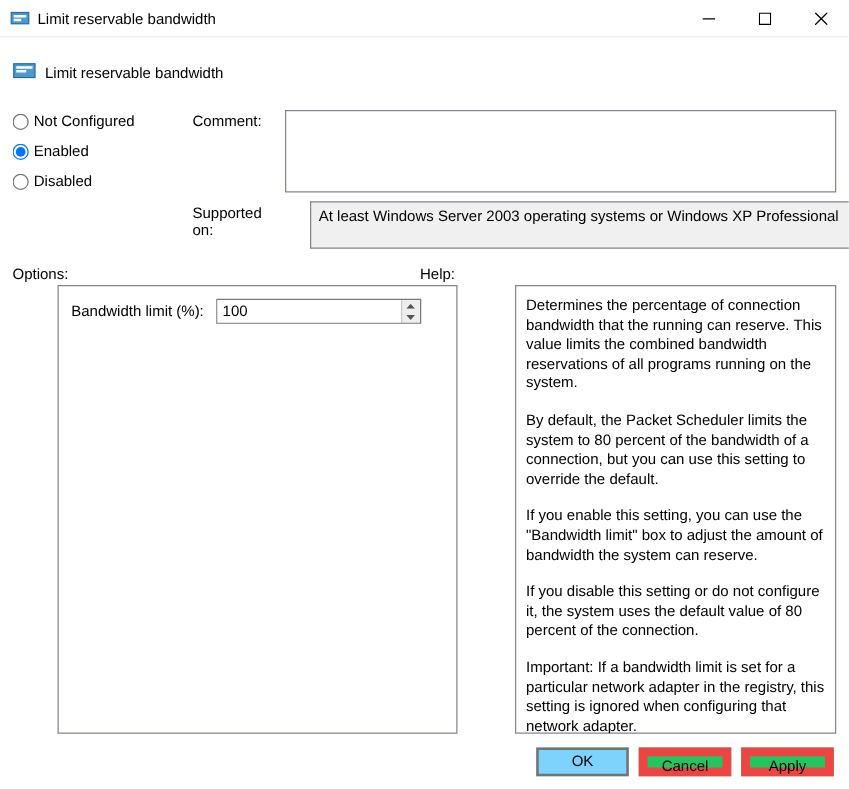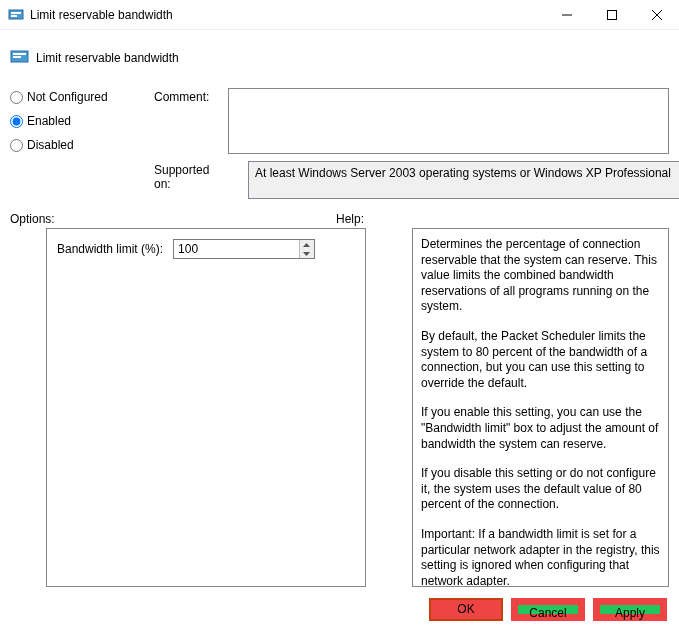--- a/index.html
+++ b/index.html
@@ -81,21 +81,21 @@
   .panel {
     border: 1px solid #828790;
     background:#fff;
     position:relative;
     margin-left:36px;
   }
   .panel.left { width: 320px; }
   .panel.right { flex:1; }
   .options-content { padding: 10px; display:flex; align-items:center; gap:10px; }
   .spinner-wrap {
-    display:flex; border:1px solid #7a7a7a; height:20px; width:142px; background:#fff;
+    display:flex; border:1px solid #7a7a7a; height:20px; width:164px; background:#fff;
   }
   .spinner-wrap input {
     border:none; outline:none; font:inherit; padding:0 4px; width:100%;
   }
   .spinbtns { width:17px; display:flex; flex-direction:column; border-left:1px solid #bbb;}
   .spinbtn { flex:1; display:flex; align-items:center; justify-content:center; background:#eee; }
   .spinbtn svg { display:block; }
   .help-content {
     position:absolute; inset:0;
     padding: 8px 4px 8px 8px;
@@ -106,21 +106,21 @@
   .help-content p { margin: 0 0 14px 0; }
   .footer {
     height: 44px; display:flex; justify-content:flex-end; align-items:center;
     gap:8px; padding: 0 12px;
   }
   button.action {
     width: 74px; height:23px;
     background:#22c55e; border:7px solid #ef4444;
     font:inherit; cursor:pointer;
   }
-  button.action.default { border:2px solid #c2410c; background:#ef4444;text-align:center;}
+  button.action.default { border:2px solid #737373; background:#7dd3fc;text-align:center;}
   
   textarea::-webkit-scrollbar, .help-content::-webkit-scrollbar { width:17px; }
   textarea::-webkit-scrollbar-thumb, .help-content::-webkit-scrollbar-thumb { background:#cdcdcd; }
   textarea::-webkit-scrollbar-button, .help-content::-webkit-scrollbar-button { background:#f0f0f0; height:17px;}
 </style>
 </head>
 <body>
 
 <div class="window">
 
@@ -214,21 +214,21 @@
               <svg width="7" height="4">
                   <polygon points="0,0 7,0 3.5,4" fill="#555"></polygon>
                 </svg>
             </div>
           </div>
         </div>
       </div>
     </div>
     <div class="panel right">
       <div class="help-content">
-        <p>Determines the percentage of connection reservable that the system can reserve. This value limits the combined bandwidth reservations of all programs running on the system.</p>
+        <p>Determines the percentage of connection bandwidth that the running can reserve. This value limits the combined bandwidth reservations of all programs running on the system.</p>
         <p>By default, the Packet Scheduler limits the system to 80 percent of the bandwidth of a connection, but you can use this setting to override the default.</p>
         <p>If you enable this setting, you can use the "Bandwidth limit" box to adjust the amount of bandwidth the system can reserve.</p>
         <p>If you disable this setting or do not configure it, the system uses the default value of 80 percent of the connection.</p>
         <p>Important: If a bandwidth limit is set for a particular network adapter in the registry, this setting is ignored when configuring that network adapter.</p>
       </div>
     </div>
   </div>
 
   <div class="footer">
     <button class="action default">OK</button>

